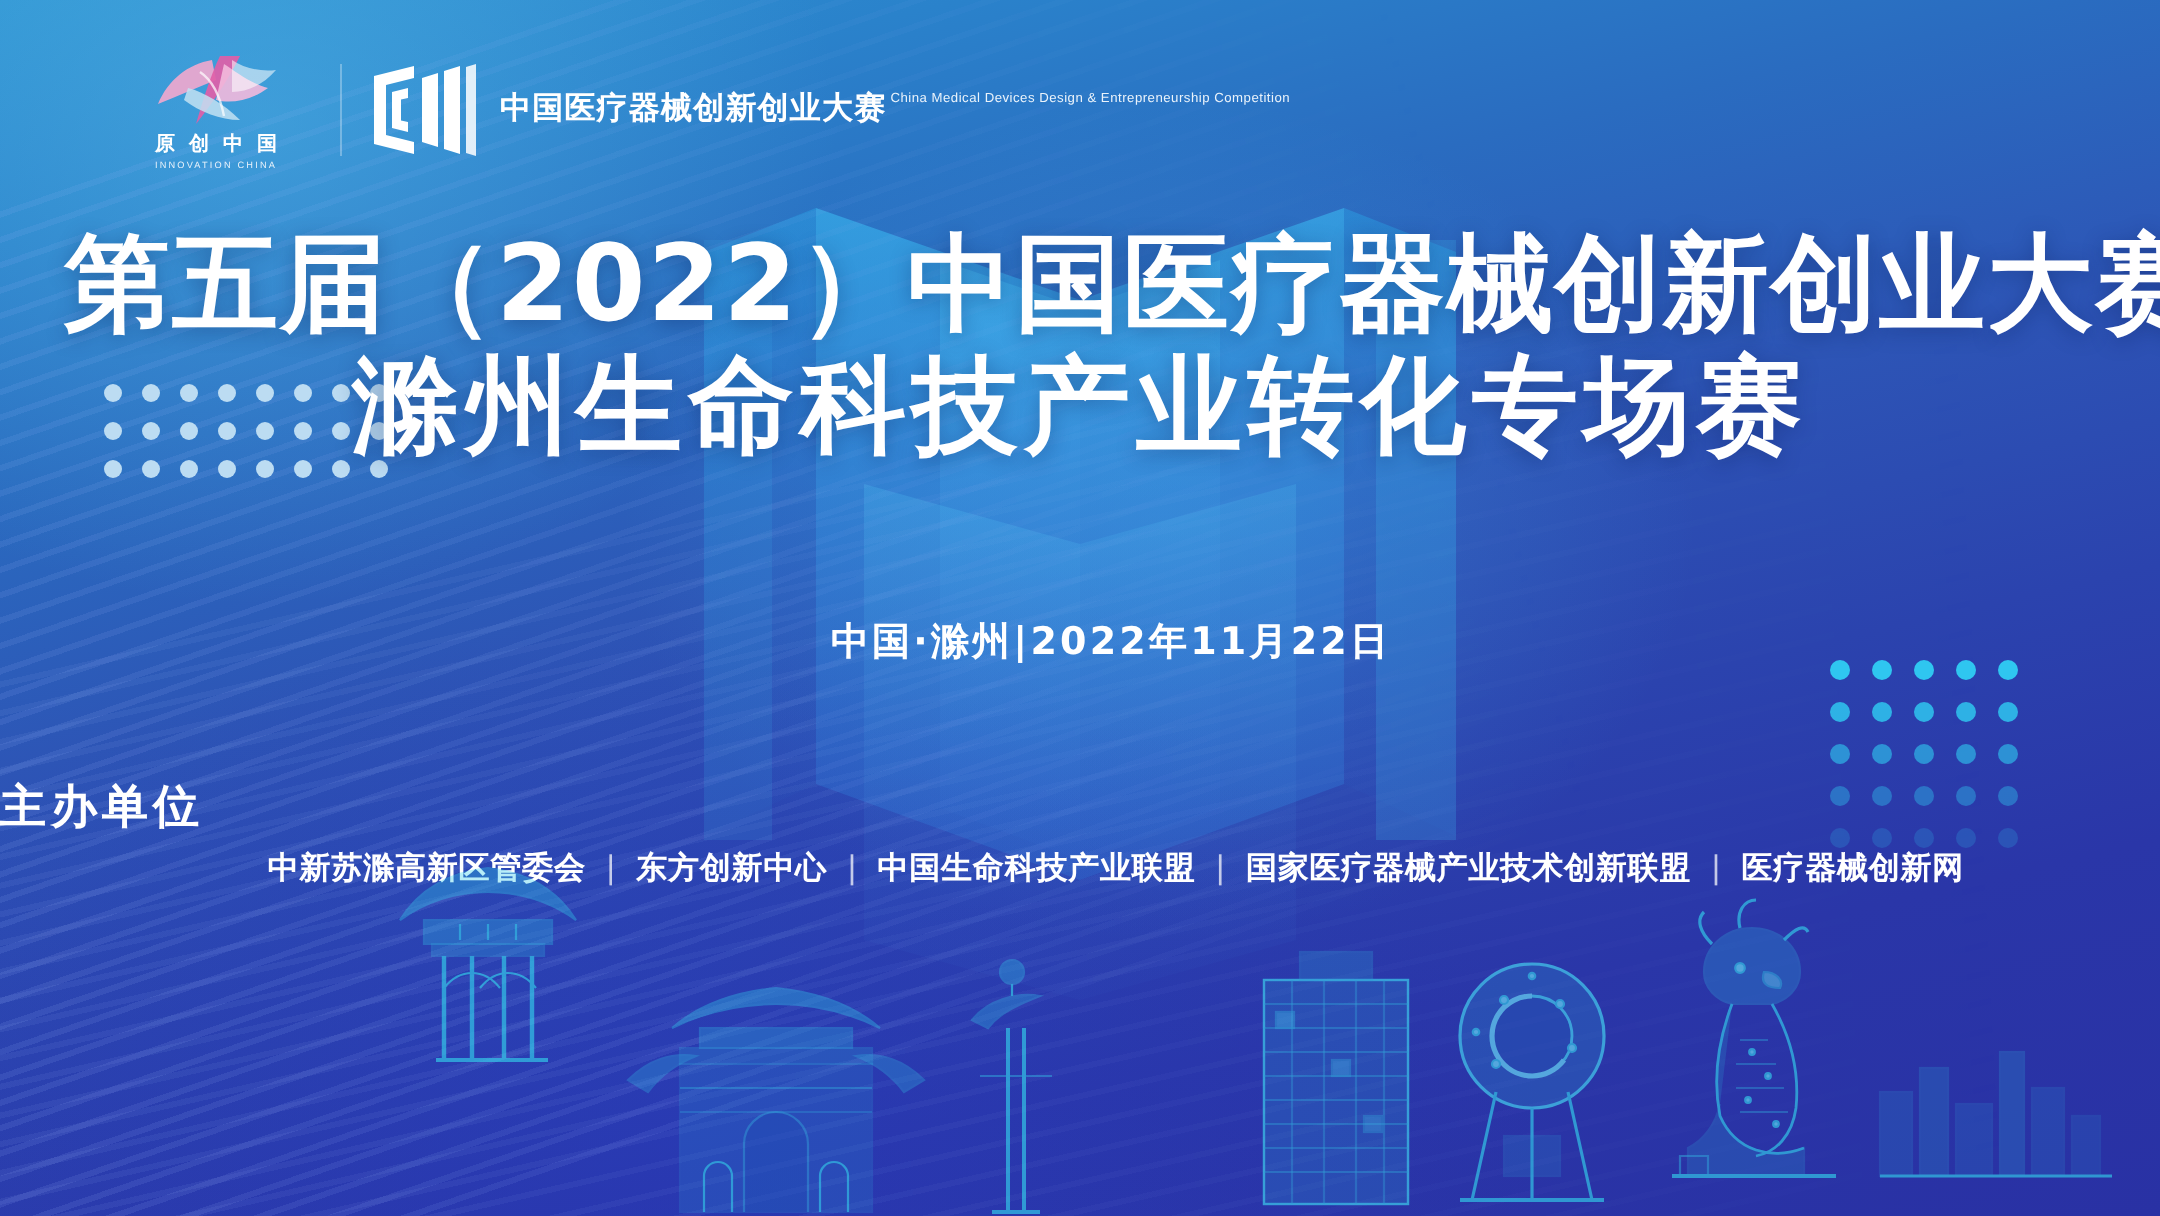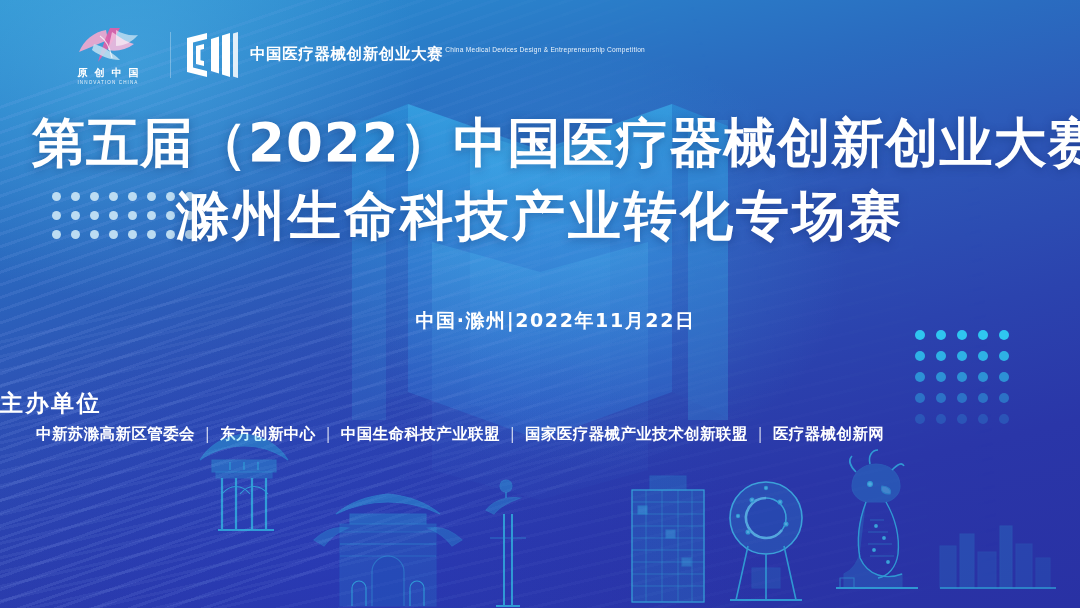--- a/index.html
+++ b/index.html
@@ -128,39 +128,39 @@
     position:absolute; left:0; top:112px; width:1080px;
     text-align:center;
   }
   .title-1, .title-2{
     color:#ffffff; font-weight:700;
     font-family:"DejaVu Sans","Liberation Sans",sans-serif;
     text-shadow:0 2px 10px rgba(8,30,90,.35);
     white-space:nowrap;
   }
   .title-1{ font-size:53px; letter-spacing:1px; line-height:1.16;margin-left:32px; }
-  .title-2{ font-size:53px; letter-spacing:3px; line-height:1.16; margin-top:12px; }
+  .title-2{ font-size:53px; letter-spacing:3px; line-height:1.16; margin-top:0; }
 
   .date-line{
     position:absolute; left:0; top:308px; width:1080px;
     text-align:center; color:#ffffff;
     font-size:19px; font-weight:700; letter-spacing:1.6px;
     font-family:"DejaVu Sans","Liberation Sans",sans-serif;
     padding-left:31px;
   }
 
   .host-label{
     position:absolute; left:0; top:388px; width:931px;
     text-align:left; color:#ffffff;
     font-size:23px; font-weight:700; letter-spacing:2.5px;
     font-family:"DejaVu Sans","Liberation Sans",sans-serif;
   }
   .host-list{
     position:absolute; left:0; top:424px; width:1080px;
-    text-align:left; color:#ffffff;
+    text-align:center; color:#ffffff;
     font-size:15.5px; font-weight:700; letter-spacing:.4px;
     font-family:"DejaVu Sans","Liberation Sans",sans-serif;
     white-space:nowrap;
     padding-left:36px;
   }
   .host-list .sep{ color:rgba(255,255,255,.72); font-weight:400; padding:0 4px; }
 
   
   .skyline{ position:absolute; left:0; bottom:0; width:1080px; height:180px; pointer-events:none; }
 </style>

